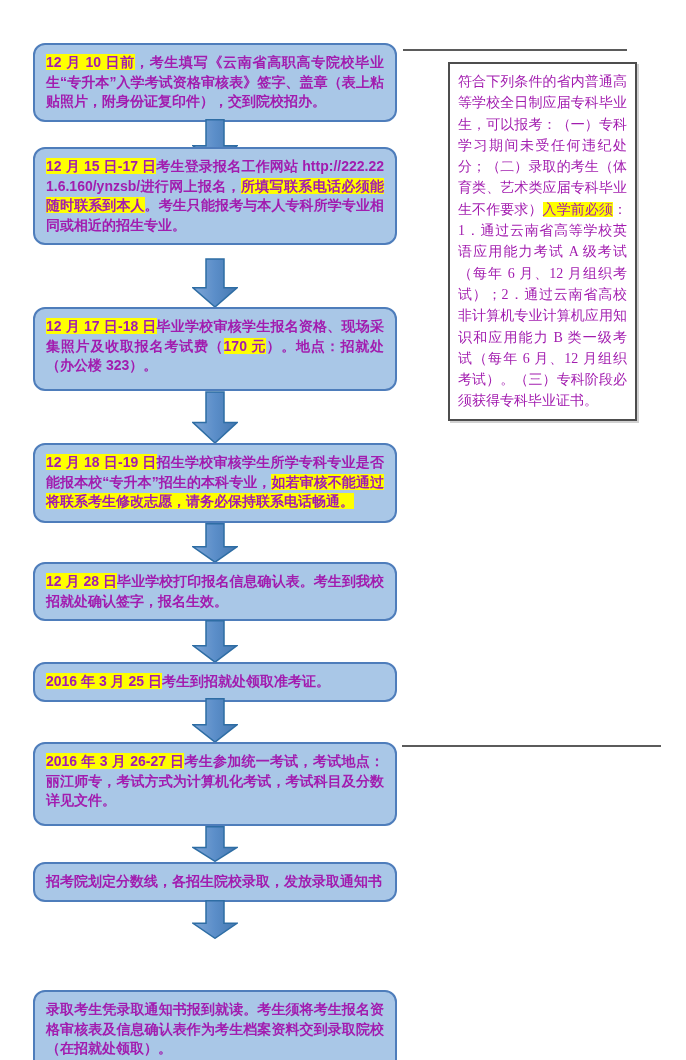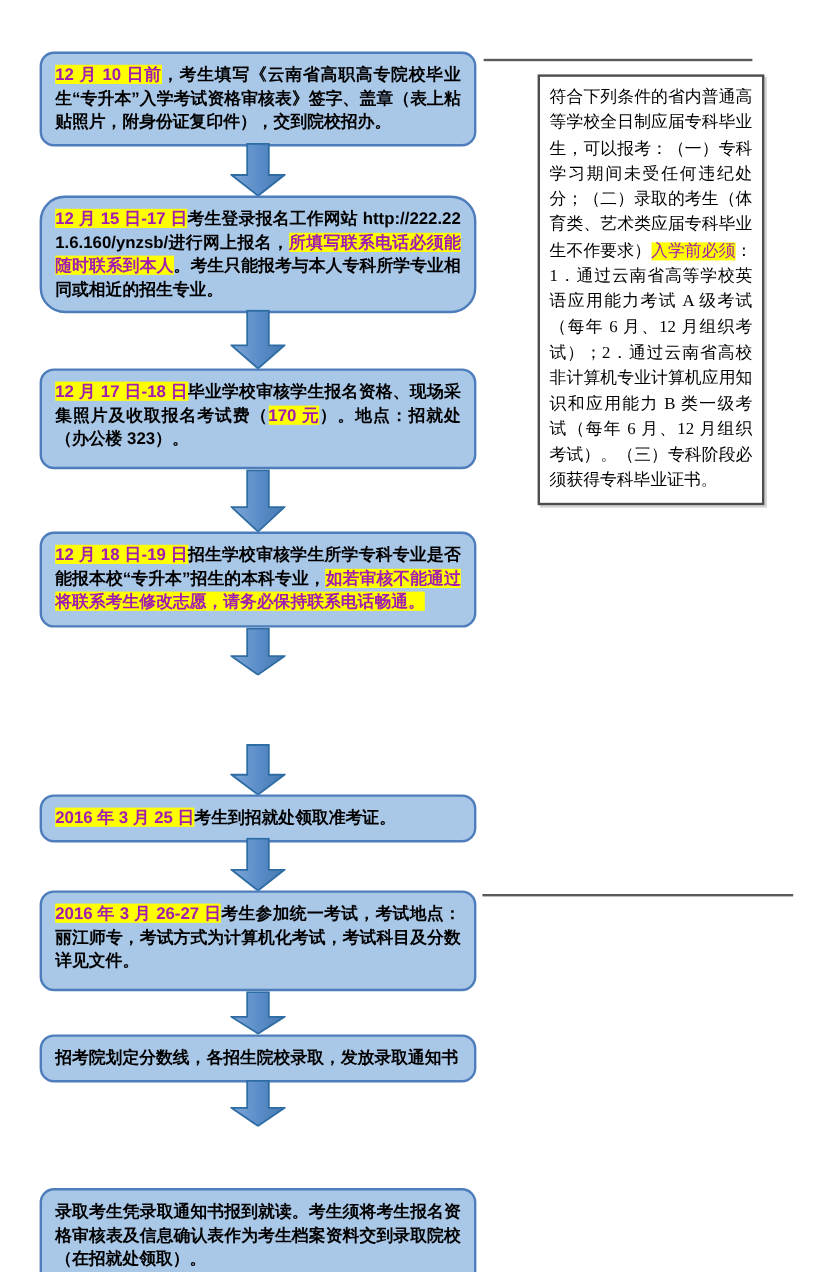--- a/index.html
+++ b/index.html
@@ -26,21 +26,21 @@
   .ftext {
     margin: 0;
     font-size: 14px;
     line-height: 19.5px;
     font-weight: 600;
     color: #000000;
     text-align: justify;
     word-break: break-all;
   }
   .b1 { top: 43px;  min-height: 76px; }
-  .b2 { top: 163px; min-height: 95px; border-radius: 21px; }
+  .b2 { top: 147px; min-height: 95px; }
   .b3 { top: 307px; min-height: 84px; }
   .b4 { top: 443px; min-height: 80px; }
   .b5 { top: 562px; min-height: 58px; }
   .b6 { top: 662px; min-height: 36px; }
   .b7 { top: 742px; min-height: 84px; }
   .b8 { top: 862px; min-height: 38px; }
   .b9 { top: 990px; min-height: 84px; }
 
   
   .arrow { position: absolute; left: 192px; width: 46px; }
@@ -76,21 +76,21 @@
     text-align: justify;
     word-break: break-all;
   }
   .n1 { left: 448px; top: 62px;  width: 189px; min-height: 318px; }
   .n1 .ntext { line-height: 21.3px; }
   .n2 { left: 434px; top: 751px; width: 227px; min-height: 146px; }
   .n2 .ntext { line-height: 22px; }
 
   
   .seg-hl { background: #ffff00; color: #a21caf; }
-  .seg-plain { color: #000000; margin-top: 20px; }
+  .seg-plain { color: #a21caf; margin-top: 20px; }
 
   .svgdefs { position: absolute; width: 0; height: 0; }
 </style>
 </head>
 <body>
 
 <svg class="svgdefs" aria-hidden="true">
   <defs>
     <linearGradient id="arrowGrad" x1="0" y1="0" x2="1" y2="0">
       <stop offset="0" stop-color="#7fa6d6"></stop>
@@ -131,20 +131,23 @@
 
   <div class="fbox b4">
     <p class="ftext"><span class="seg-hl">12 月 18 日-19 日</span><span class="seg-plain">招生学校审核学生所学专科专业是否能报本校“专升本”招生的本科专业，</span><span class="seg-hl">如若审核不能通过将联系考生修改志愿，请务必保持联系电话畅通。</span></p>
   </div>
   <div class="arrow a4">
     <svg viewBox="0 0 46 52" preserveAspectRatio="none">
         <polygon points="14,1 32,1 32,31 45,31 23,51 1,31 14,31" fill="url(#arrowGrad)" stroke="#2e6da4" stroke-width="1.5" vector-effect="non-scaling-stroke"></polygon>
       </svg>
   </div>
 
+  <div class="fbox b5">
+    <p class="ftext"><span class="seg-hl">12 月 28 日</span><span class="seg-plain">毕业学校打印报名信息确认表。考生到我校招就处确认签字，报名生效。</span></p>
+  </div>
   <div class="arrow a5">
     <svg viewBox="0 0 46 52" preserveAspectRatio="none">
         <polygon points="14,1 32,1 32,31 45,31 23,51 1,31 14,31" fill="url(#arrowGrad)" stroke="#2e6da4" stroke-width="1.5" vector-effect="non-scaling-stroke"></polygon>
       </svg>
   </div>
 
   <div class="fbox b6">
     <p class="ftext"><span class="seg-hl">2016 年 3 月 25 日</span><span class="seg-plain">考生到招就处领取准考证。</span></p>
   </div>
   <div class="arrow a6">

